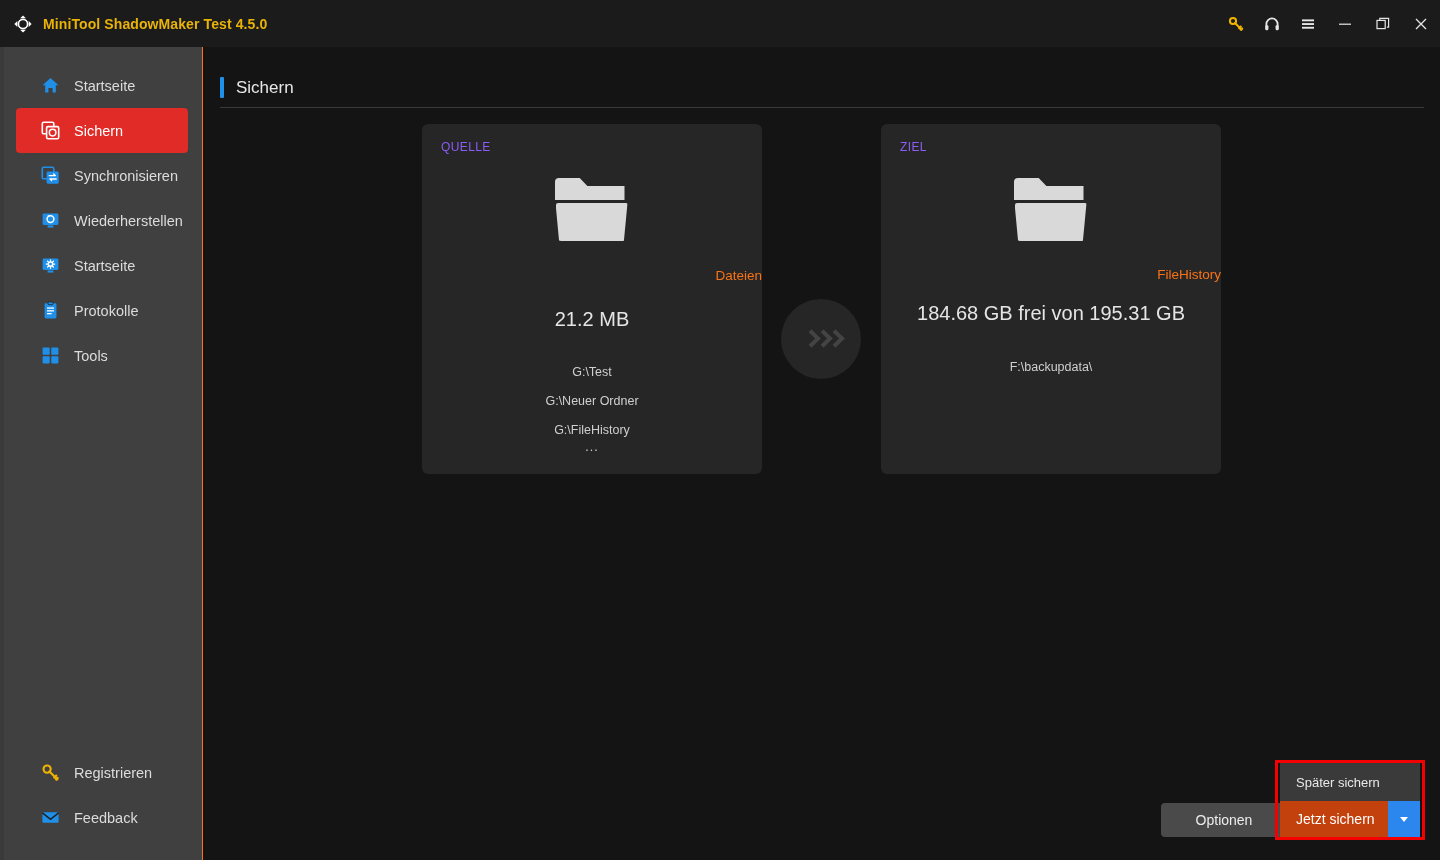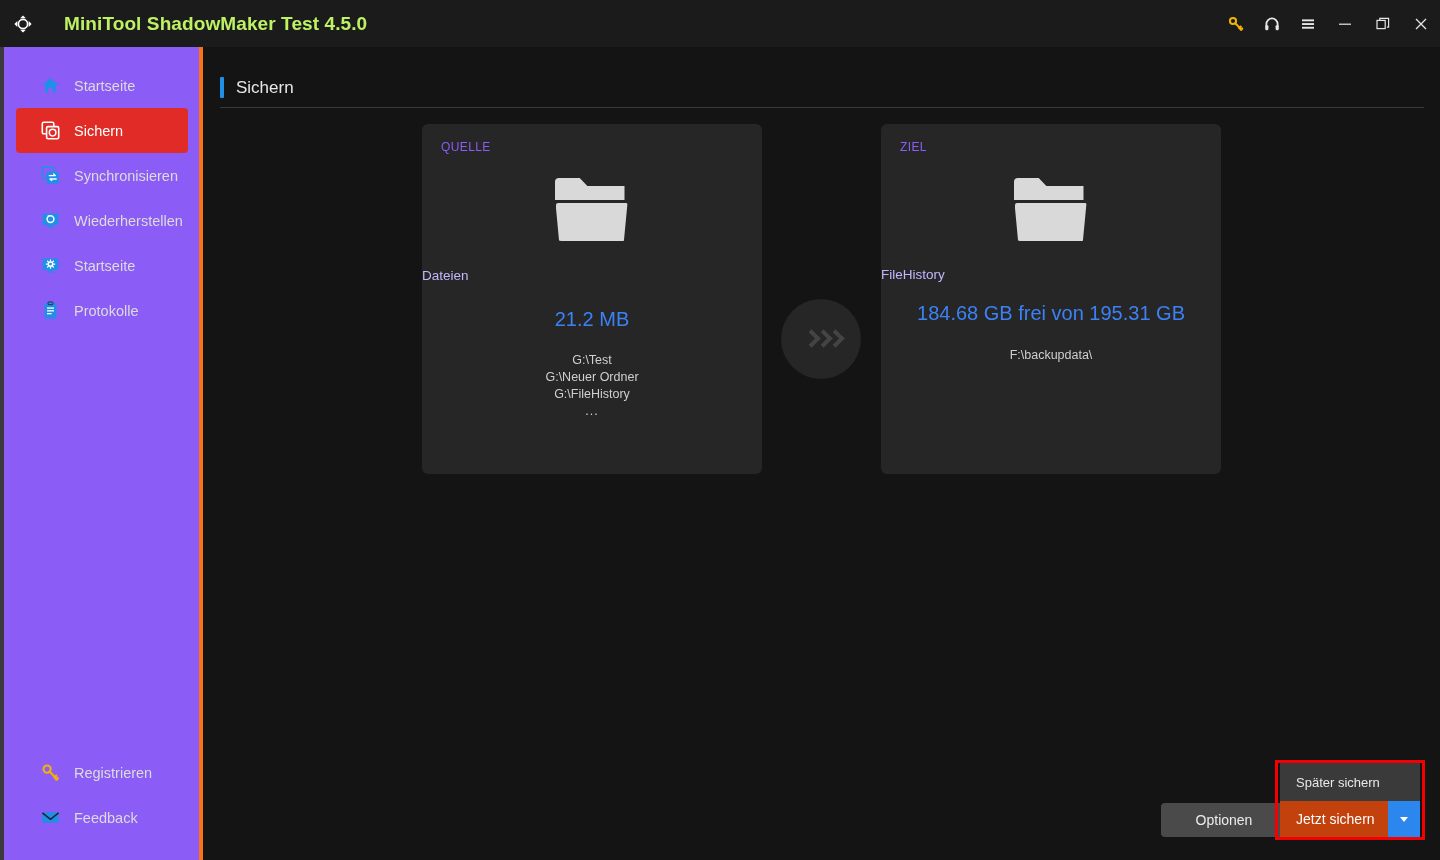--- a/index.html
+++ b/index.html
@@ -13,38 +13,37 @@
 
   
   .titlebar {
     position: absolute; left: 0; top: 0; width: 1440px; height: 47px;
     background: #1b1b1b;
     display: flex; align-items: center;
   }
   .titlebar-left { display: flex; align-items: center; padding-left: 12px; gap: 9px; }
   .logo-icon { width: 22px; height: 22px; position: relative; display: block; }
   .title-text {
-    color: #bef264; font-size: 19px; font-weight: bold; letter-spacing: .1px;
+    color: #eab308; font-size: 14px; font-weight: bold; letter-spacing: .1px;
     white-space: nowrap;
-    margin-left: 21px;
   }
   .titlebar-right {
     margin-left: auto; display: flex; align-items: center; height: 47px;
   }
   .tb-btn {
     width: 36px; height: 47px; display: flex; align-items: center; justify-content: center;
     cursor: default;
   }
   .tb-btn.wide { width: 38px; }
 
   
   .sidebar {
     position: absolute; left: 0; top: 47px; width: 203px; height: 813px;
-    background: #8b5cf6;
-    border-right: 4px solid #f97316;
+    background: #404040;
+    border-right: 1px solid #f97316;
   }
   .sidebar-edge {
     position: absolute; left: 0; top: 0; width: 4px; height: 813px;
     background: #3a3a3a;
   }
   .nav-list { position: absolute; left: 0; top: 16px; width: 203px; }
   .nav-item {
     position: relative;
     height: 45px; margin: 0 15px 0 16px;
     border-radius: 4px;
@@ -98,32 +97,32 @@
     border-radius: 4px 4px 0 0;
     clip-path: polygon(0 0, 36% 0, 47% 36%, 100% 36%, 100% 100%, 0 100%);
   }
   .folder-body {
     position: absolute; left: 1px; top: 25px; width: 72px; height: 38px;
     background: #d9d9d9;
     border-radius: 2px 2px 5px 5px;
     clip-path: polygon(0 0, 100% 0, 95% 100%, 5% 100%);
   }
   .card-type {
-    position: absolute; left: 0; width: 340px; text-align: left;
-    color: #c4b5fd; font-size: 13.5px;
+    position: absolute; left: 0; width: 340px; text-align: right;
+    color: #f97316; font-size: 13.5px;
   }
   .card-size {
     position: absolute; left: 0; width: 340px; text-align: center;
-    color: #3b82f6; font-size: 20px;
+    color: #e5e5e5; font-size: 20px;
   }
   .card-paths {
     position: absolute; left: 0; width: 340px; text-align: center;
     color: #cfcfcf; font-size: 12.5px; line-height: 17px;
   }
-  .card-path-line { display: block; }
+  .card-path-line { display: block; margin-top: 12px; }
   .card-ellipsis { display: block; color: #cfcfcf; letter-spacing: 1px; }
 
   
   .card.source .card-type { top: 144px; }
   .card.source .card-size { top: 184px; }
   .card.source .card-paths { top: 228px; }
   
   .card.target .card-type { top: 143px; }
   .card.target .card-size { top: 178px; }
   .card.target .card-paths { top: 223px; }
@@ -308,20 +307,31 @@
             <rect x="3.6" y="2.2" width="11.8" height="15.2" rx="1.4" fill="#1f8fe8"></rect>
             <rect x="7" y="0.9" width="5" height="2.8" rx="1" fill="#1f8fe8" stroke="#202020" stroke-width="0.8"></rect>
             <rect x="6" y="6.4" width="7" height="1.3" fill="#ffffff"></rect>
             <rect x="6" y="9.2" width="7" height="1.3" fill="#ffffff"></rect>
             <rect x="6" y="12" width="4.6" height="1.3" fill="#ffffff"></rect>
           </svg>
         </span>
         <span class="nav-label">Protokolle</span>
       </div>
 
+      <div class="nav-item">
+        <span class="nav-ico">
+          <svg width="19" height="19" viewBox="0 0 19 19">
+            <rect x="1.6" y="1.6" width="7.1" height="7.1" rx="0.8" fill="#1f8fe8"></rect>
+            <rect x="10.3" y="1.6" width="7.1" height="7.1" rx="0.8" fill="#1f8fe8"></rect>
+            <rect x="1.6" y="10.3" width="7.1" height="7.1" rx="0.8" fill="#1f8fe8"></rect>
+            <rect x="10.3" y="10.3" width="7.1" height="7.1" rx="0.8" fill="#1f8fe8"></rect>
+          </svg>
+        </span>
+        <span class="nav-label">Tools</span>
+      </div>
     </div>
 
     <div class="bottom-nav">
       <div class="nav-item">
         <span class="nav-ico">
           <svg width="19" height="19" viewBox="0 0 19 19">
             <circle cx="6.1" cy="6.1" r="3.6" fill="none" stroke="#f0b400" stroke-width="2.1"></circle>
             <path d="M8.5 8.5 L16.2 16.2 M13.4 14.4 L15.1 12.7 M15.2 16.4 L16.6 15" stroke="#f0b400" stroke-width="2.1" fill="none" stroke-linecap="square"></path>
           </svg>
         </span>

